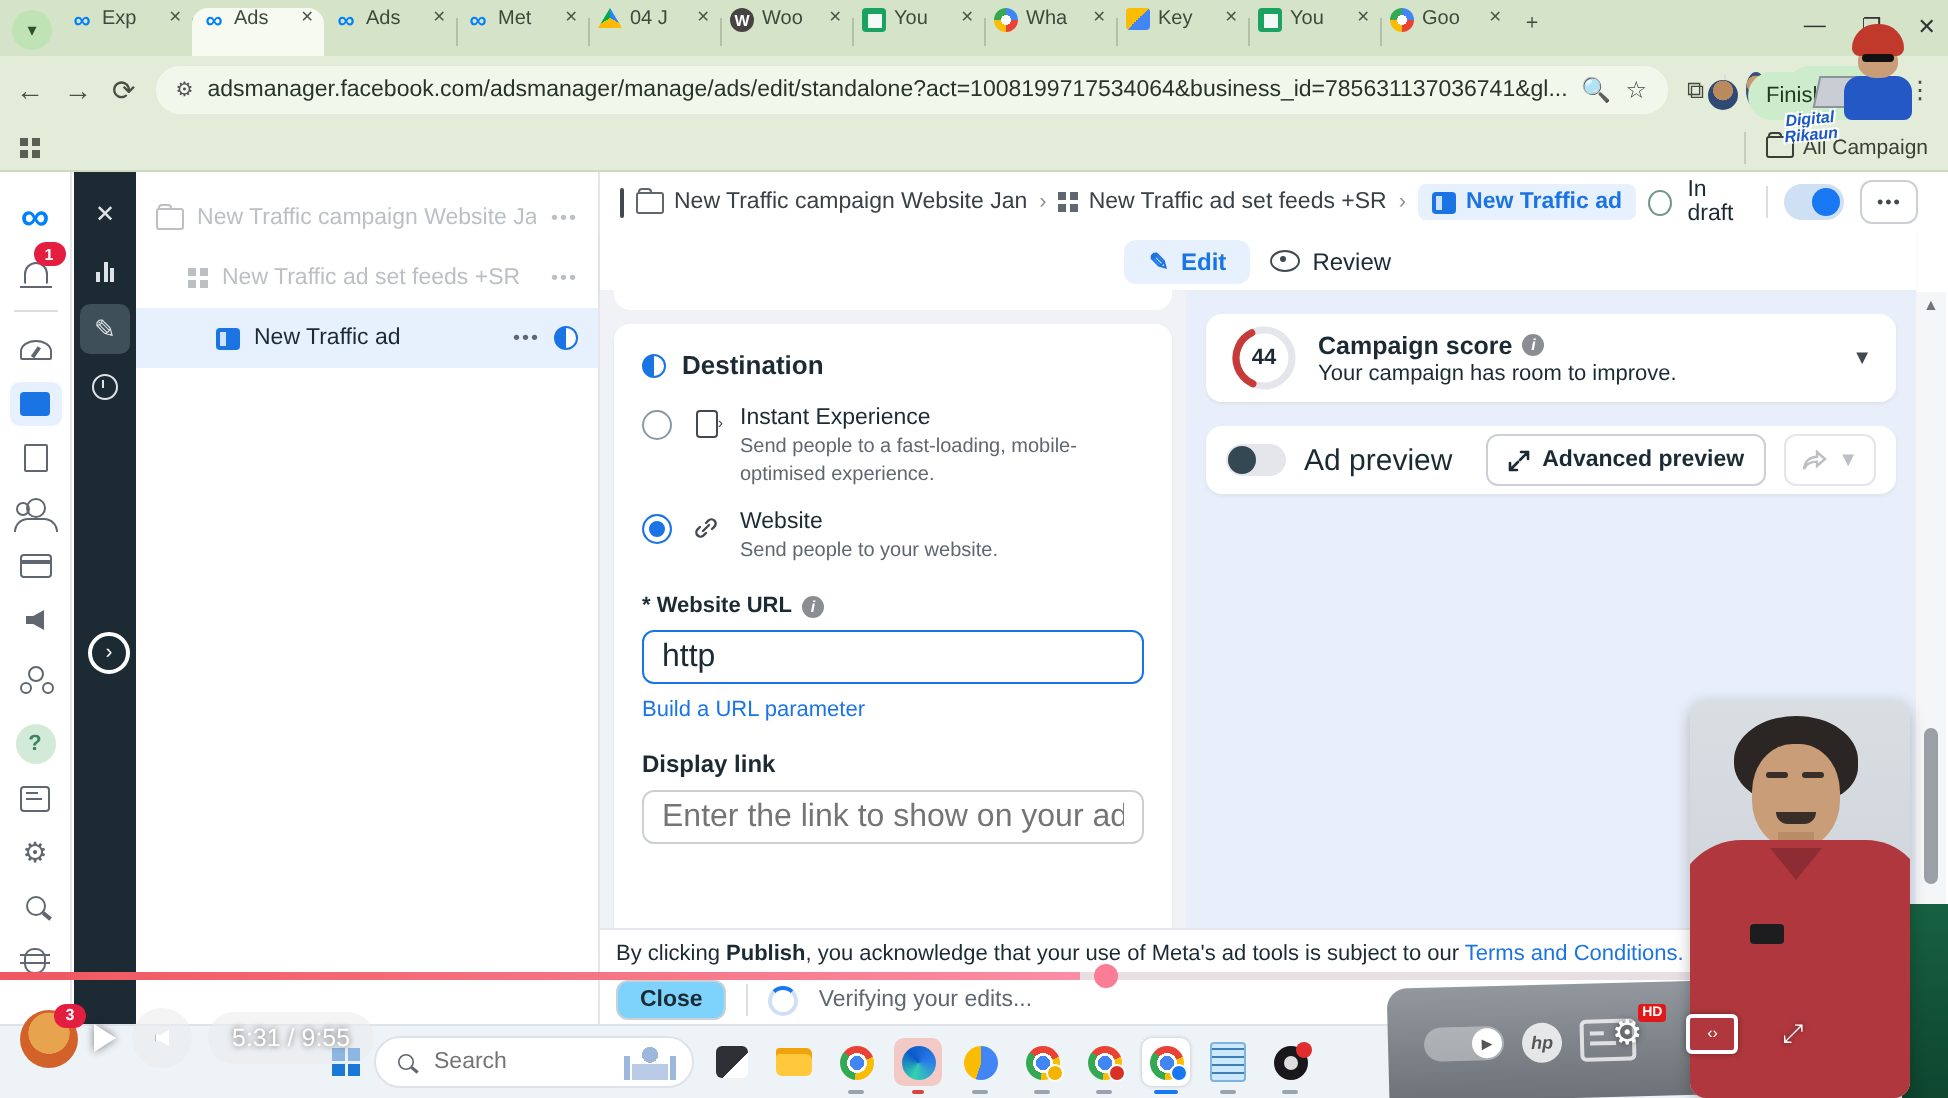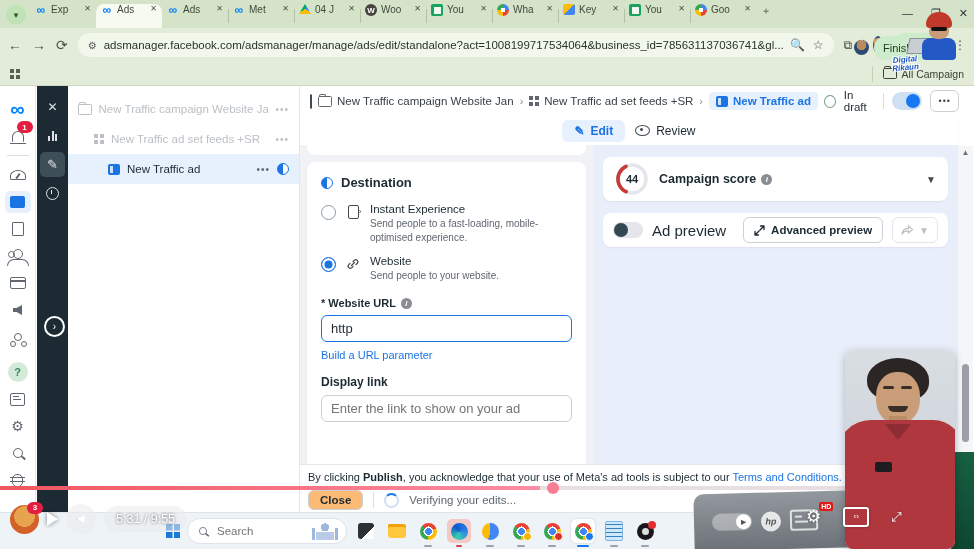--- a/index.html
+++ b/index.html
@@ -145,38 +145,38 @@
   .radio.on{background:#1b74e4;box-shadow:inset 0 0 0 2.5px #fff,inset 0 0 0 8px #1b74e4;border:1px solid #1b74e4;}
   .opticon{flex:0 0 16px;margin-top:2px;color:#42494f;display:flex;justify-content:center;}
   .i-phone{width:9px;height:12px;border:1.3px solid #42494f;border-radius:2px;position:relative;}
   .i-phone::after{content:"›";position:absolute;right:-4px;top:1px;font-size:8px;color:#42494f;}
   .optname{font-size:11.5px;color:#1c2b33;}
   .optdesc{font-size:10px;color:#606770;line-height:1.4;margin-top:2px;}
   .fieldlabel{font-size:11px;font-weight:bold;margin-top:14px;display:flex;align-items:center;gap:5px;}
   .infodot{width:11px;height:11px;border-radius:50%;background:#8a8d91;color:#fff;font-size:8px;font-weight:bold;
     display:inline-flex;align-items:center;justify-content:center;font-style:italic;}
   .tinput{width:100%;box-sizing:border-box;height:27px;border-radius:6px;border:1px solid #ccd0d5;margin-top:6px;
-    font-size:13px;padding:0 9px;font-family:"Liberation Sans",sans-serif;color:#1c2b33;outline:none;background:#fff;}
+    font-size:16px;padding:0 9px;font-family:"Liberation Sans",sans-serif;color:#1c2b33;outline:none;background:#fff;}
   .tinput.focus{border:1.8px solid #1b74e4;}
   .blink{font-size:11px;color:#1b74e4;margin-top:7px;}
   #rightcol{position:absolute;left:293px;top:0;width:365px;height:319px;background:#e9effa;padding:12px 10px;box-sizing:border-box;}
   #scorecard{background:#fff;border-radius:8px;height:44px;display:flex;align-items:center;gap:10px;padding:0 12px;box-shadow:0 1px 2px rgba(0,0,0,.06);}
   #scorenum{position:absolute;width:34px;text-align:center;font-size:11px;font-weight:bold;}
   #scoretitle{font-size:12.5px;font-weight:bold;display:flex;gap:5px;align-items:center;}
   #scoresub{font-size:11px;color:#1c2b33;margin-top:1px;}
   .chev{margin-left:auto;color:#42494f;font-size:10px;}
   #previewbar{background:#fff;border-radius:8px;height:34px;display:flex;align-items:center;gap:9px;padding:0 10px;margin-top:12px;box-shadow:0 1px 2px rgba(0,0,0,.06);}
   .toggle2{width:30px;height:16px;border-radius:9px;background:#e4e6eb;position:relative;}
   .toggle2::after{content:"";position:absolute;left:1px;top:1px;width:14px;height:14px;border-radius:50%;background:#344854;}
   #advbtn{margin-left:auto;border:1px solid #ccd0d5;border-radius:6px;height:24px;display:flex;align-items:center;gap:6px;padding:0 10px;font-size:11.5px;font-weight:bold;color:#1c2b33;background:#fff;}
   #sharebtn{border:1px solid #e4e6eb;border-radius:6px;height:24px;display:flex;align-items:center;gap:5px;padding:0 8px;color:#bcc0c4;font-size:10px;background:#fff;}
   #mainfooter{position:absolute;left:0;top:378px;width:658px;height:48px;background:#fff;border-top:1px solid #e4e6eb;}
   #publine{font-size:11px;padding:6px 8px 4px 8px;color:#1c2b33;}
   #closerow{display:flex;align-items:center;gap:10px;padding:2px 8px;border-top:1px solid #eceef0;}
-  #closebtn{border:1px solid #ccd0d5;background:#fdba74;border-radius:6px;font-size:11.5px;font-weight:bold;padding:3px 11px;color:#1c2b33;}
+  #closebtn{border:1px solid #ccd0d5;background:#7dd3fc;border-radius:6px;font-size:11.5px;font-weight:bold;padding:3px 11px;color:#1c2b33;}
   .spin{width:11px;height:11px;border-radius:50%;border:2px solid #cfe0f5;border-top-color:#1877f2;}
   #verifytext{font-size:11.5px;color:#606770;text-align:center;}
   #vscroll{position:absolute;left:958px;top:60px;width:15px;height:420px;background:#f4f6f8;}
   #vscroll .ar{position:absolute;left:0;width:15px;text-align:center;font-size:8px;color:#70757a;}
   #vthumb{position:absolute;left:4px;top:218px;width:7px;height:78px;border-radius:4px;background:#9aa0a6;}
   
   #taskbar{position:absolute;left:0;top:512px;width:974px;height:37px;background:#eef3f8;border-top:1px solid #dfe4ea;
     display:flex;align-items:center;gap:7px;padding-left:166px;box-sizing:border-box;}
   .winlogo{width:14px;height:14px;background:
     linear-gradient(#1a79d7,#1a79d7) 0 0/6.5px 6.5px no-repeat,linear-gradient(#1a79d7,#1a79d7) 7.5px 0/6.5px 6.5px no-repeat,
@@ -546,20 +546,21 @@
                 <circle cx="17" cy="17" r="14" fill="none" stroke="#e4e6eb" stroke-width="3.6"></circle>
                 <circle cx="17" cy="17" r="14" fill="none" stroke="#c63a38" stroke-width="3.6" pathLength="100" stroke-dasharray="36 64" stroke-linecap="round" transform="rotate(115 17 17)"></circle>
               </svg>
               <span id="scorenum" style="left:0;top:11px">44</span>
             </span>
             <span>
               <div id="scoretitle">
                   <span>Campaign score</span>
                   <span class="infodot">i</span>
                 </div>
+              <div id="scoresub">Your campaign has room to improve.</div>
             </span>
             <span class="chev">▼</span>
           </div>
 
           <div id="previewbar">
             <span class="toggle2"></span>
             <span style="font-size:15px">Ad preview</span>
             <span id="advbtn">
               <svg width="11" height="11" viewBox="0 0 11 11">
                   <path d="M1 10L5 6M1 10V6.5M1 10h3.5M10 1L6 5M10 1V4.5M10 1H6.5" stroke="#1c2b33" stroke-width="1.3" fill="none" stroke-linecap="round"></path>

